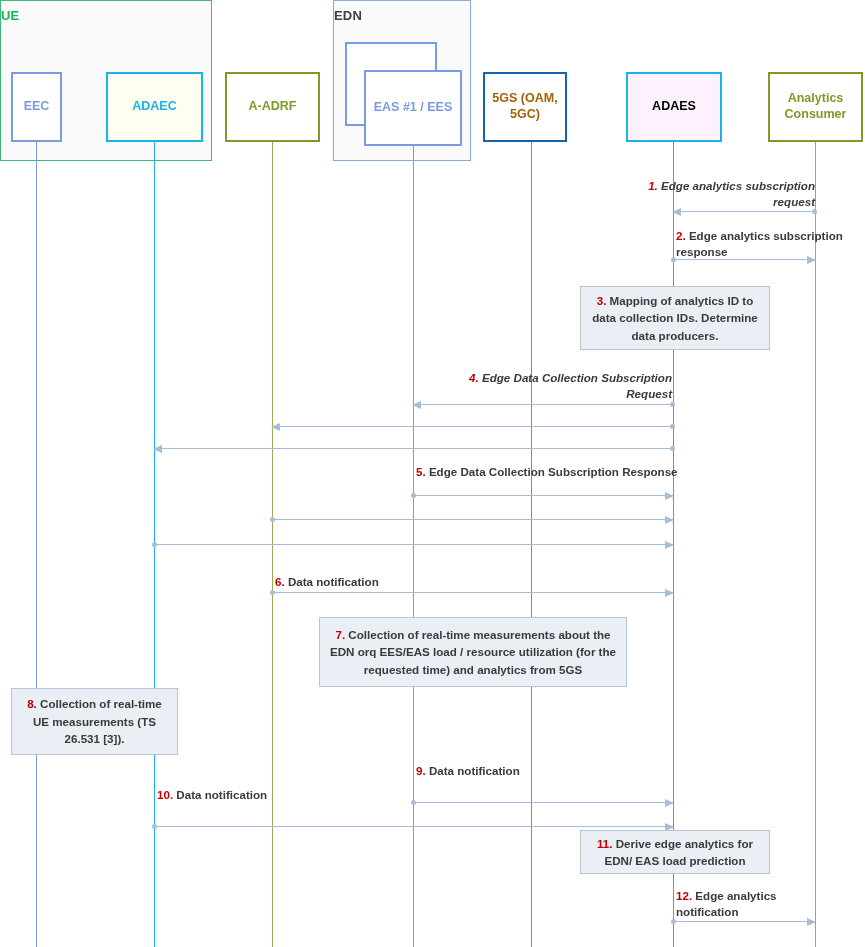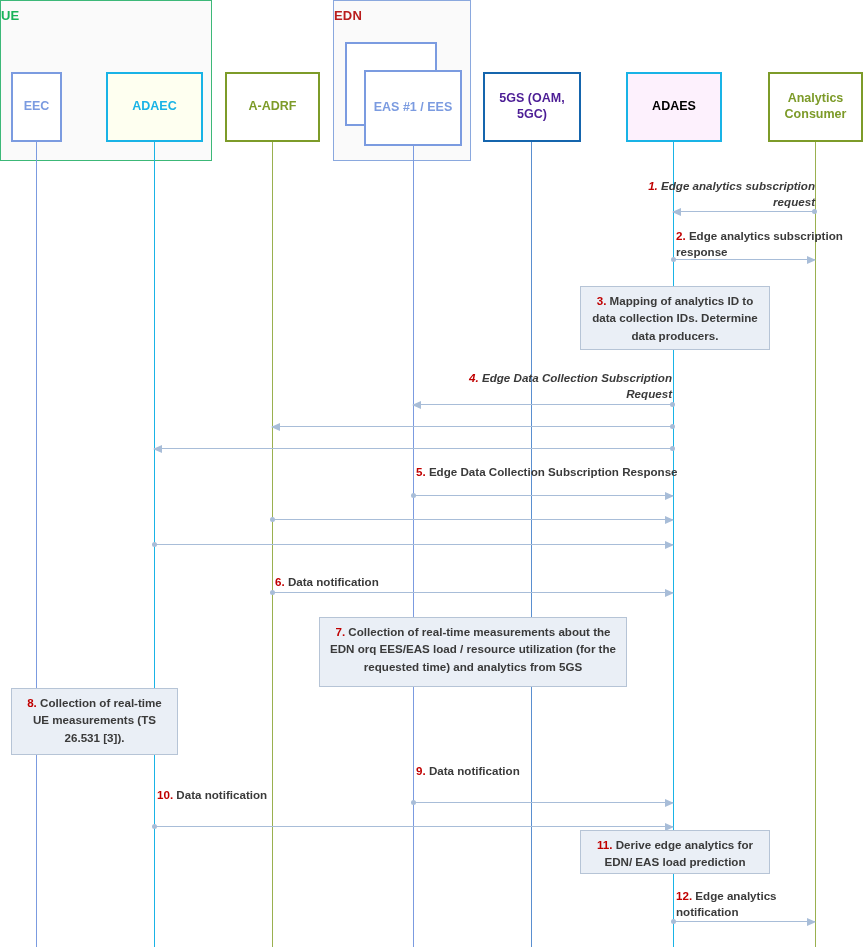--- a/index.html
+++ b/index.html
@@ -34,42 +34,42 @@
   }
   #group-ue {
     left: 0px; top: 0px; width: 212px; height: 161px;
     border: 1.6px solid #3cb878;
   }
   #group-ue .group-label { top: 7px; color: #19b35a; }
   #group-edn {
     left: 333px; top: 0px; width: 138px; height: 161px;
     border: 1.4px solid #8aa8de;
   }
-  #group-edn .group-label { top: 7px; color: #b91c1c; font-weight: bold; }
+  #group-edn .group-label { top: 7px; color: #404040; font-weight: bold; }
 
   
   .actor {
     position: absolute;
     box-sizing: border-box;
     display: flex;
     align-items: center;
     justify-content: center;
     text-align: center;
     font-weight: bold;
     font-size: 12.5px;
     line-height: 1.25;
     background: #ffffff;
     padding: 2px 4px;
   }
   #actor-eec      { left: 11px;  top: 72px; width: 51px;  height: 70px; border: 2px solid #7b9be0; color: #7b9be0; }
   #actor-adaec    { left: 106px; top: 72px; width: 97px;  height: 70px; border: 2.6px solid #19b3e6; color: #19b3e6; background: #fefff0; }
   #actor-aadrf    { left: 225px; top: 72px; width: 95px;  height: 70px; border: 2.2px solid #7d9b29; color: #7d9b29; }
   #actor-eas-back { left: 345px; top: 42px; width: 92px;  height: 84px; border: 2px solid #7b9be0; background:#ffffff; }
   #actor-eas      { left: 364px; top: 70px; width: 98px;  height: 76px; border: 2px solid #7b9be0; color: #7b9be0; background:#ffffff; }
-  #actor-5gs      { left: 483px; top: 72px; width: 98px;  height: 70px; border: 2.6px solid #1565ad; color: #4c1d95; }
+  #actor-5gs      { left: 483px; top: 72px; width: 84px;  height: 70px; border: 2.6px solid #1565ad; color: #a16207; }
   #actor-adaes    { left: 626px; top: 72px; width: 96px;  height: 70px; border: 2.4px solid #19b3e6; color: #000000; background: #fdf1fd; }
   #actor-consumer { left: 768px; top: 72px; width: 95px;  height: 70px; border: 2.2px solid #7d9b29; color: #7d9b29; }
 
   
   .lifeline {
     position: absolute;
     width: 1.4px;
     top: 142px;
     height: 805px;
   }
@@ -117,21 +117,21 @@
   .msg-label.align-right { text-align: right; font-style: italic; }
   .msg-label .step-num { color: #c00000; font-weight: bold; }
 
   
   .note {
     position: absolute;
     box-sizing: border-box;
     background: #eaeff6;
     border: 1.1px solid #b6c4d6;
     display: flex;
-    align-items: flex-start;
+    align-items: center;
     justify-content: center;
     text-align: center;
     font-size: 11.6px;
     line-height: 1.5;
     color: #3a3a3a;
     font-weight: bold;
     padding: 5px 9px;
   }
   .note .step-num { color: #c00000; font-weight: bold; }
 </style>

